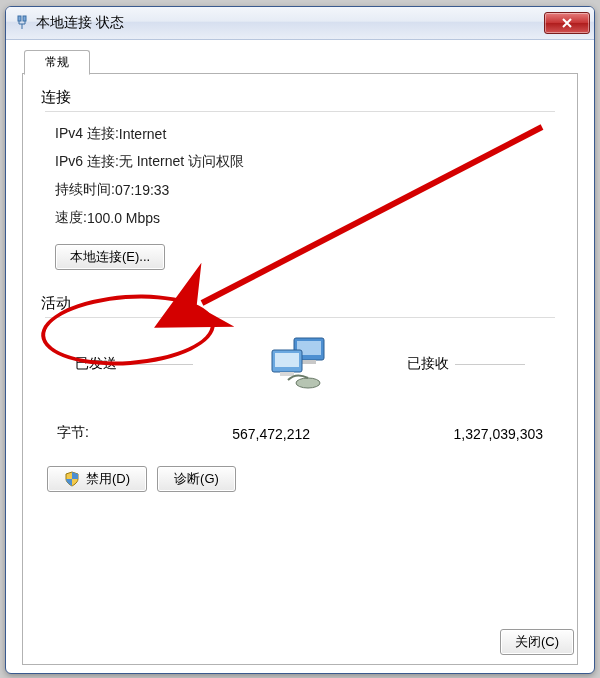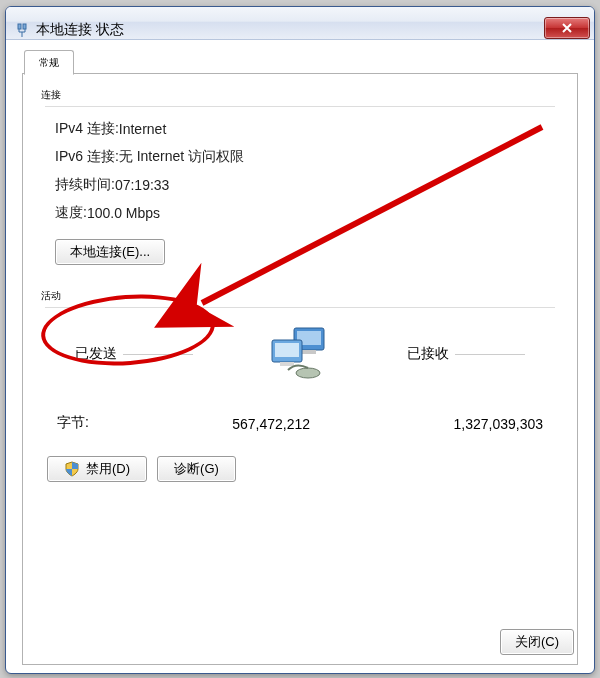--- a/index.html
+++ b/index.html
@@ -1,25 +1,25 @@
 <!DOCTYPE html>
 <html><head>
 <meta charset="utf-8">
 <style>
 html,body{margin:0;padding:0;font-family:"Microsoft YaHei",Tahoma,sans-serif;font-size:14px;background:#ccc}
 .window{position:relative;width:588px;height:666px;margin:6px auto;background:#fff;border:1px solid #3a5a8f;border-radius:6px;box-shadow:0 2px 6px rgba(0,0,0,.3);overflow:hidden}
-.titlebar{position:relative;height:32px;background:linear-gradient(to bottom,#f3f6fb 0%,#e6ecf5 45%,#d6dfef 46%,#e9eef7 100%);border-bottom:1px solid #b8c6dd;display:flex;align-items:flex-end;padding:0 4px 0 8px}
+.titlebar{position:relative;height:32px;background:linear-gradient(to bottom,#f3f6fb 0%,#e6ecf5 45%,#d6dfef 46%,#e9eef7 100%);border-bottom:1px solid #b8c6dd;display:flex;align-items:center;padding:0 4px 0 8px}
 .titlebar .icon{width:16px;height:16px;margin-right:6px;display:flex;align-items:center;justify-content:center}
 .titlebar .title{font-size:14px;color:#000;flex:1}
 .closebtn{width:44px;height:20px;border-radius:3px;background:linear-gradient(to bottom,#e57b7b 0%,#c73636 48%,#b01e1e 52%,#d15151 100%);border:1px solid #7a1d1d;color:#fff;display:flex;align-items:center;justify-content:center;font-size:12px;font-weight:bold;cursor:pointer;box-shadow:inset 0 0 0 1px rgba(255,255,255,.4)}
 .client{position:absolute;left:8px;right:8px;top:40px;bottom:8px;background:#fff}
 .tab-strip{position:relative;height:26px}
-.tab{position:absolute;left:10px;top:3px;height:23px;line-height:23px;padding:0 14px;border:1px solid #b2b2b2;border-bottom:1px solid #fff;background:#fff;border-radius:3px 3px 0 0;font-size:10px;z-index:2;cursor:pointer}
+.tab{position:absolute;left:10px;top:3px;height:23px;line-height:23px;padding:0 20px;border:1px solid #b2b2b2;border-bottom:1px solid #fff;background:#fff;border-radius:3px 3px 0 0;font-size:12px;z-index:2;cursor:pointer}
 .tab-body{position:absolute;left:8px;right:8px;top:26px;bottom:0;border:1px solid #b2b2b2;padding:14px 22px 10px 22px}
-.sect-title{font-size:10px;margin:0 0 6px -4px}
+.sect-title{font-size:15px;margin:0 0 6px -4px}
 .sect-sep{border:none;border-top:1px solid #ddd;margin:-2px 0 8px 0}
 .rows{padding:0 10px}
 .row{display:flex;justify-content:flex-start;align-items:center;height:28px;font-size:14px;color:#222}
 .row .lbl{white-space:nowrap}
 .row .val{white-space:nowrap;color:#222}
 .btn{display:inline-flex;align-items:center;height:26px;padding:0 14px;background:linear-gradient(to bottom,#fefefe,#e8e8e8);border:1px solid #9a9a9a;border-radius:3px;font-size:13px;cursor:pointer;box-shadow:inset 0 0 0 1px #fff}
 .details-wrap{margin:12px 0 0 10px}
 .activity{margin-top:24px}
 .act-grid{display:flex;align-items:center;justify-content:space-between;padding:0 30px;position:relative;height:76px}
 .act-col{display:flex;flex-direction:row;align-items:center;gap:6px;font-size:14px}

